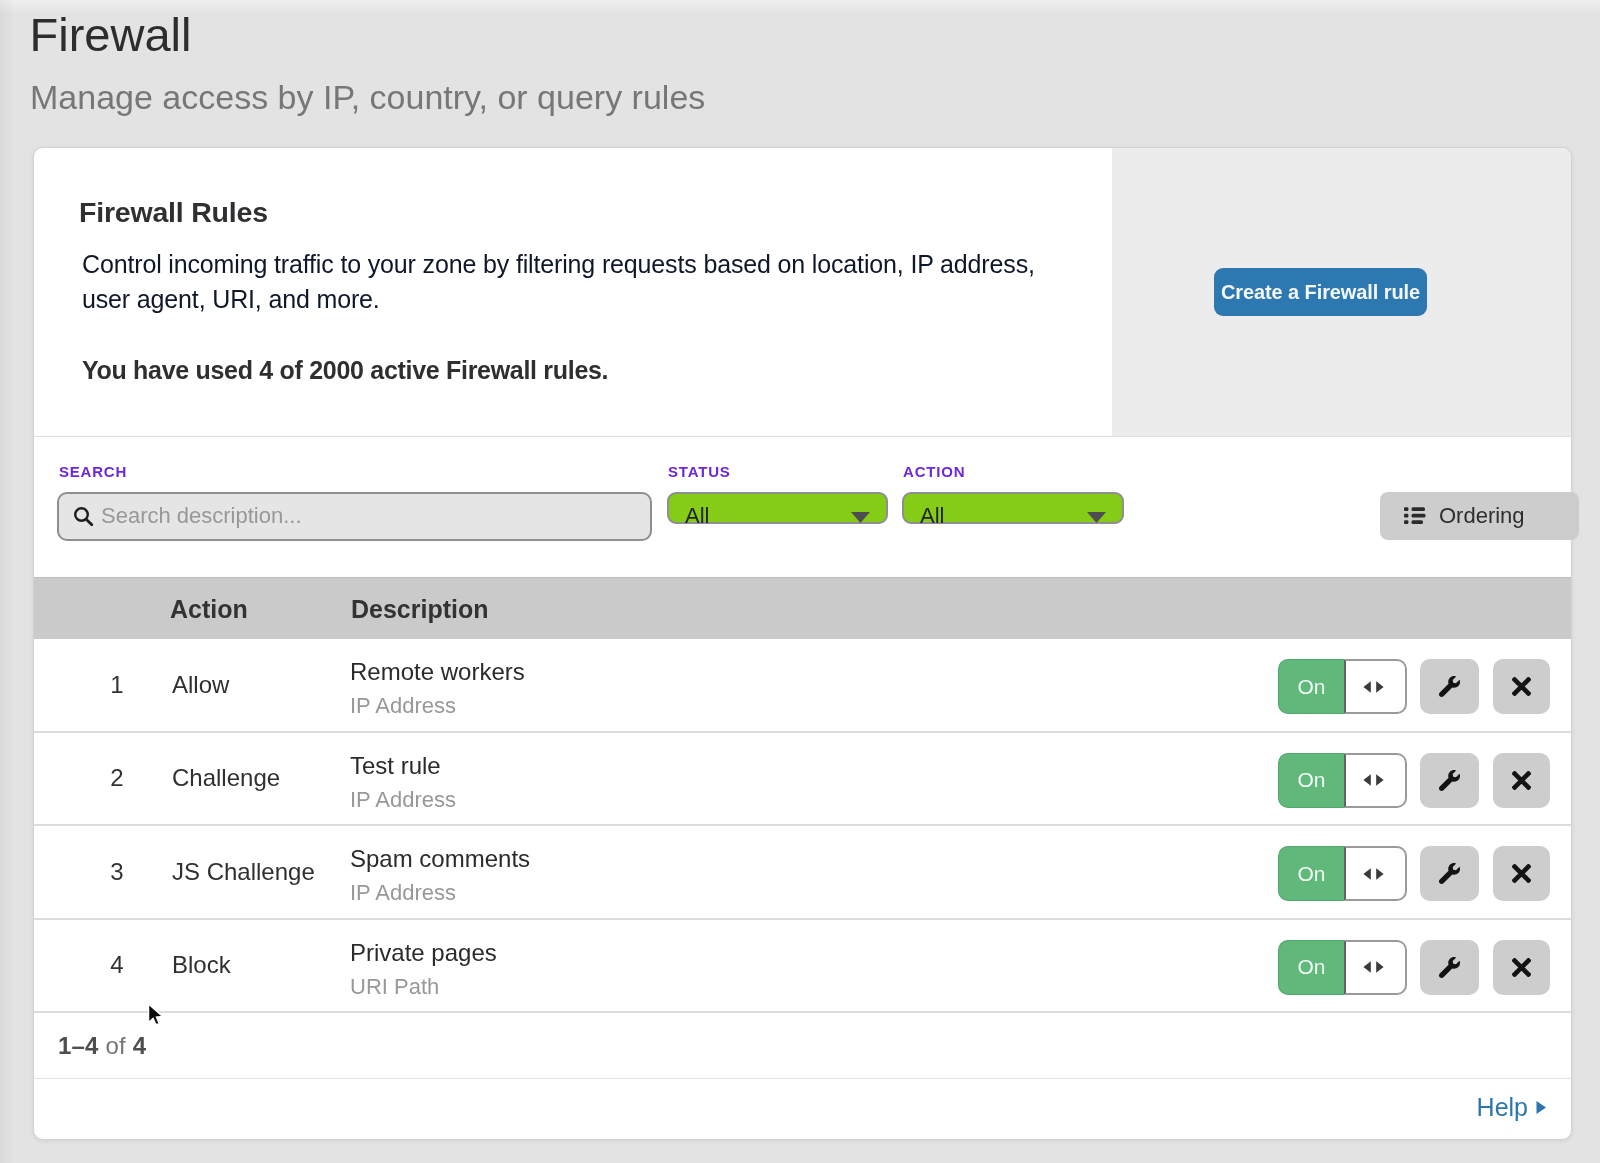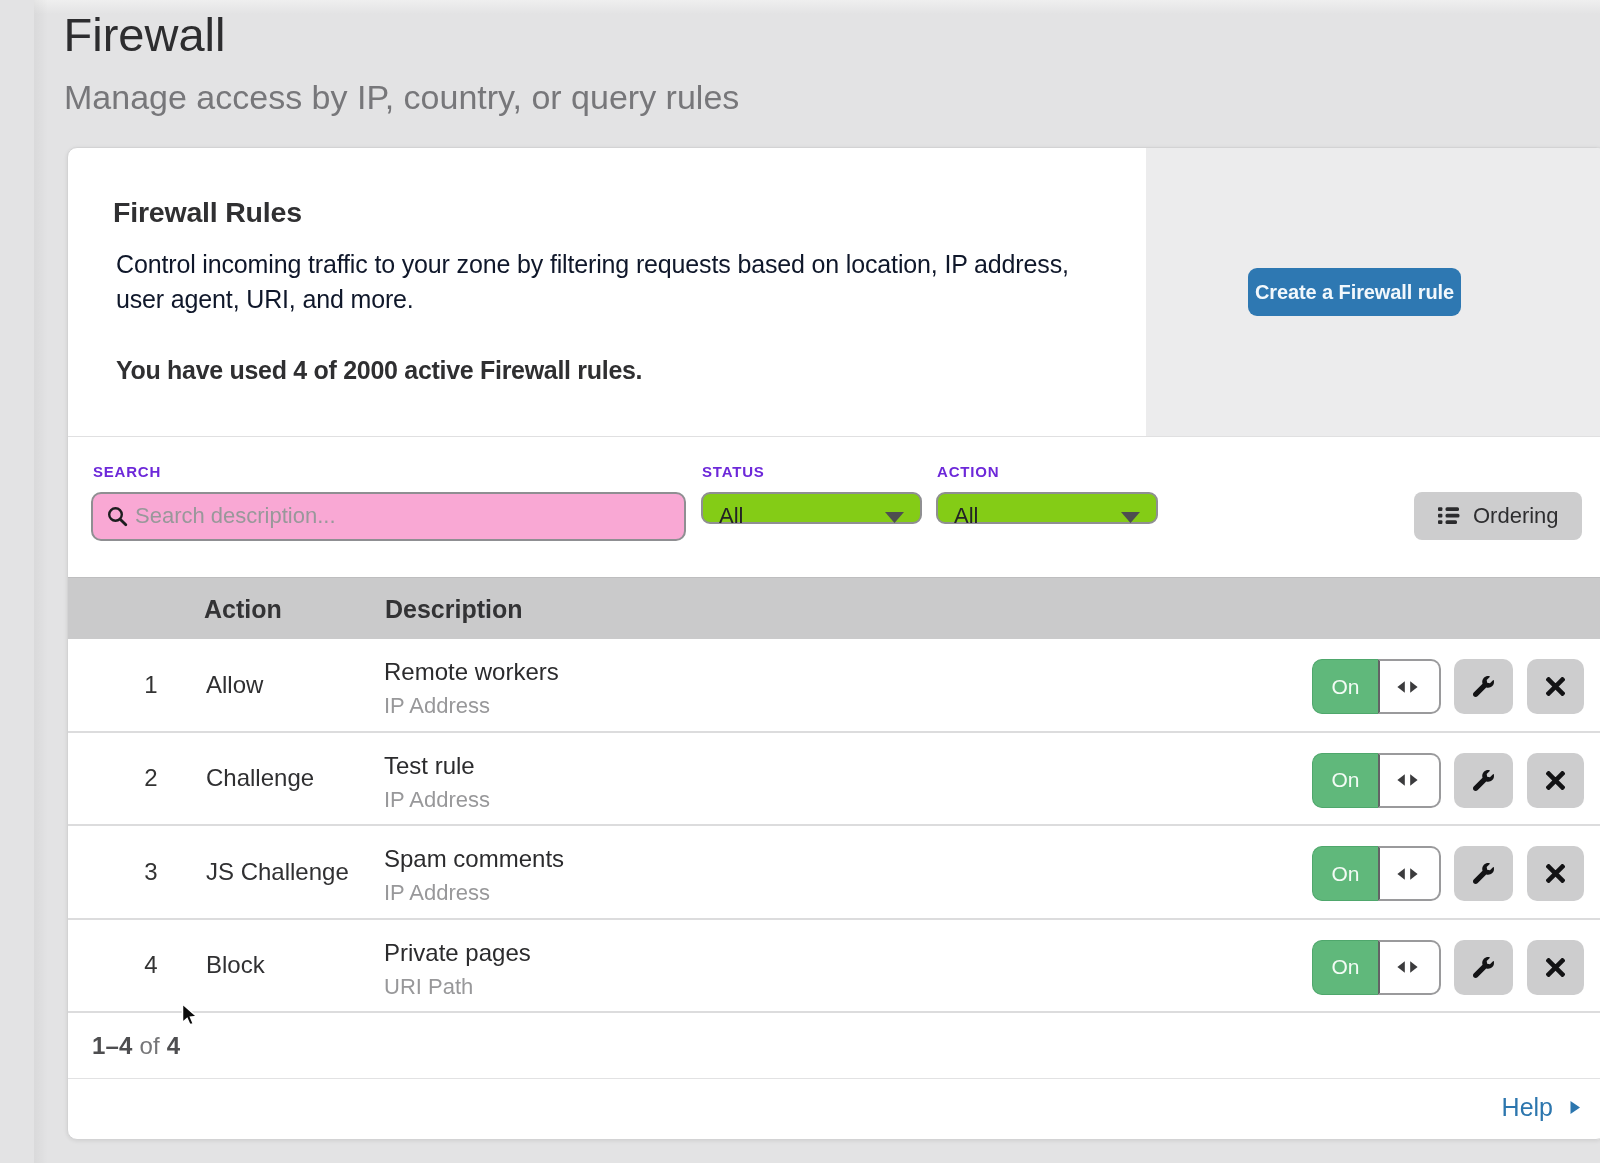--- a/index.html
+++ b/index.html
@@ -3,21 +3,21 @@
 <meta charset="utf-8">
 <style>
   * { margin: 0; padding: 0; box-sizing: border-box; }
   html, body { width: 1600px; height: 1163px; }
   body {
     font-family: "Liberation Sans", sans-serif;
     background: #e3e3e4;
     position: relative;
     overflow: hidden;
   }
-  .page { position: absolute; inset: 0; margin-left: 34px; }
+  .page { position: absolute; inset: 0; }
   .page::before {
     content: ""; position: absolute; left: 0; top: 0; right: 0; height: 14px;
     background: linear-gradient(to bottom, #efefef, rgba(227,227,228,0));
     pointer-events: none;
   }
   .page::after {
     content: ""; position: absolute; left: 0; top: 0; bottom: 0; width: 14px;
     background: linear-gradient(to right, rgba(0,0,0,0.045), rgba(0,0,0,0));
     pointer-events: none;
   }
@@ -87,21 +87,21 @@
     letter-spacing: 0.8px;
   }
   .search-label { left: 25px; }
   .status-label { left: 634px; }
   .action-label { left: 869px; }
 
   .search-box {
     position: absolute; left: 23px; top: 55px;
     width: 595px; height: 49px;
     border: 2px solid #8f8f92; border-radius: 10px;
-    background: #f9a8d4;
+    background: #e5e5e5;
     display: flex; align-items: center;
   }
   .search-box svg { margin-left: 13px; flex: none; }
   .search-box input {
     border: none; outline: none; background: transparent;
     font-family: "Liberation Sans", sans-serif;
     font-size: 22px; color: #333;
     margin-left: 6px; width: 520px; position: relative; top: -0.5px;
   }
   .search-box input::placeholder { color: #98989a; }
@@ -115,21 +115,21 @@
   .status-select { left: 633px; width: 221px; }
   .action-select { left: 868px; width: 222px; }
   .select .select-value {
     position: absolute; left: 16px; top: 9px;
     font-size: 22px; color: #232325;
   }
   .select svg { position: absolute; right: 15px; top: 17px; }
 
   .ordering-btn {
     position: absolute; left: 1346px; top: 55px;
-    width: 168px; height: 48px;
+    width: 199px; height: 48px;
     background: #cdcdce; border: none; border-radius: 8px;
     display: flex; align-items: center;
     font-family: "Liberation Sans", sans-serif;
     cursor: pointer;
   }
   .ordering-btn svg { margin-left: 24px; flex: none; }
   .ordering-btn span { font-size: 22px; color: #2e2e30; margin-left: 13px; }
 
   
   .thead {
@@ -206,21 +206,21 @@
   .pg .b { font-weight: 700; color: #4e4e50; }
   .pg .o { font-weight: 400; color: #757577; }
 
   .help-row {
     position: absolute; left: 0; top: 930px; width: 100%; height: 62px;
     border-top: 1px solid #e2e2e3;
   }
   .help-link {
     position: absolute; right: 24px; top: 16px;
     font-size: 25px; line-height: 1; color: #2c76ae; text-decoration: none;
-    display: flex; align-items: center; gap: 16px;
+    display: flex; align-items: center; gap: 7px;
     cursor: pointer;
   }
 
   .cursor { position: absolute; left: 146.5px; top: 1003px; pointer-events: none; }
 </style>
 </head>
 <body>
 
 <div class="page">
 

